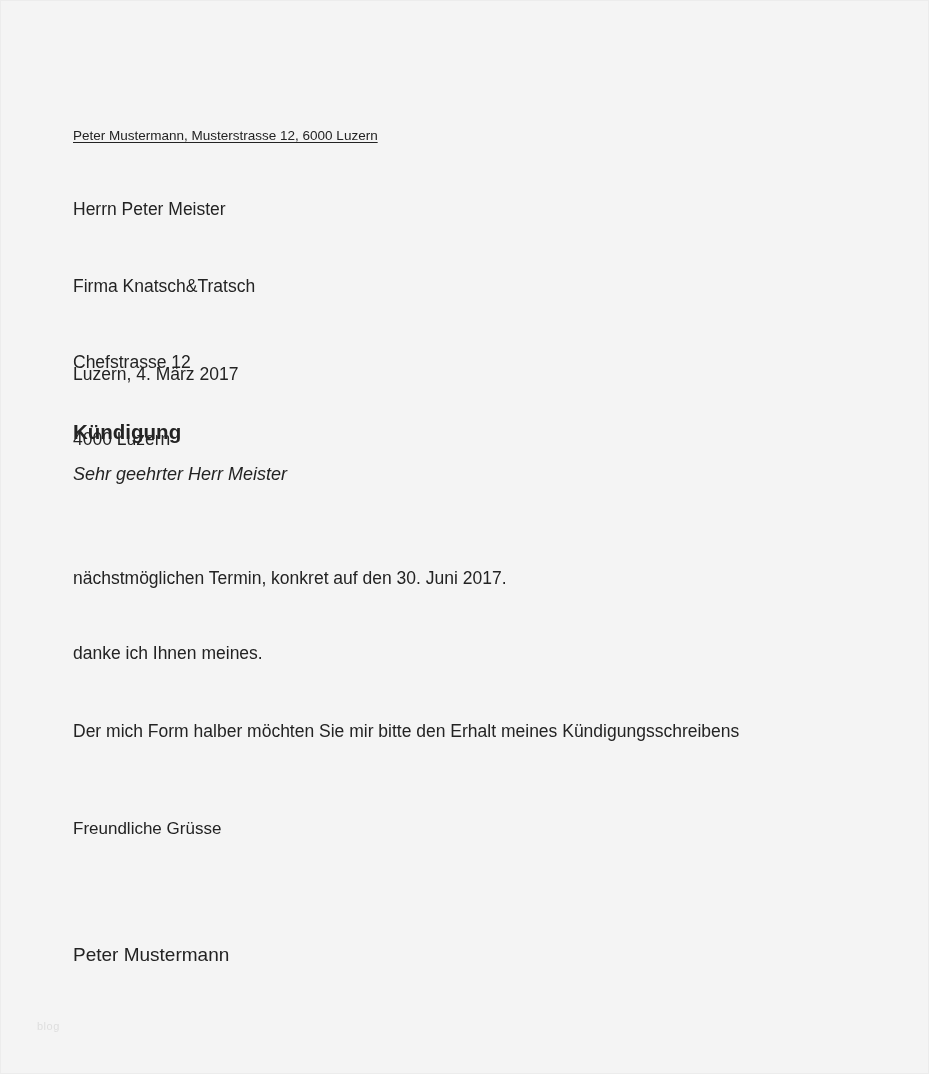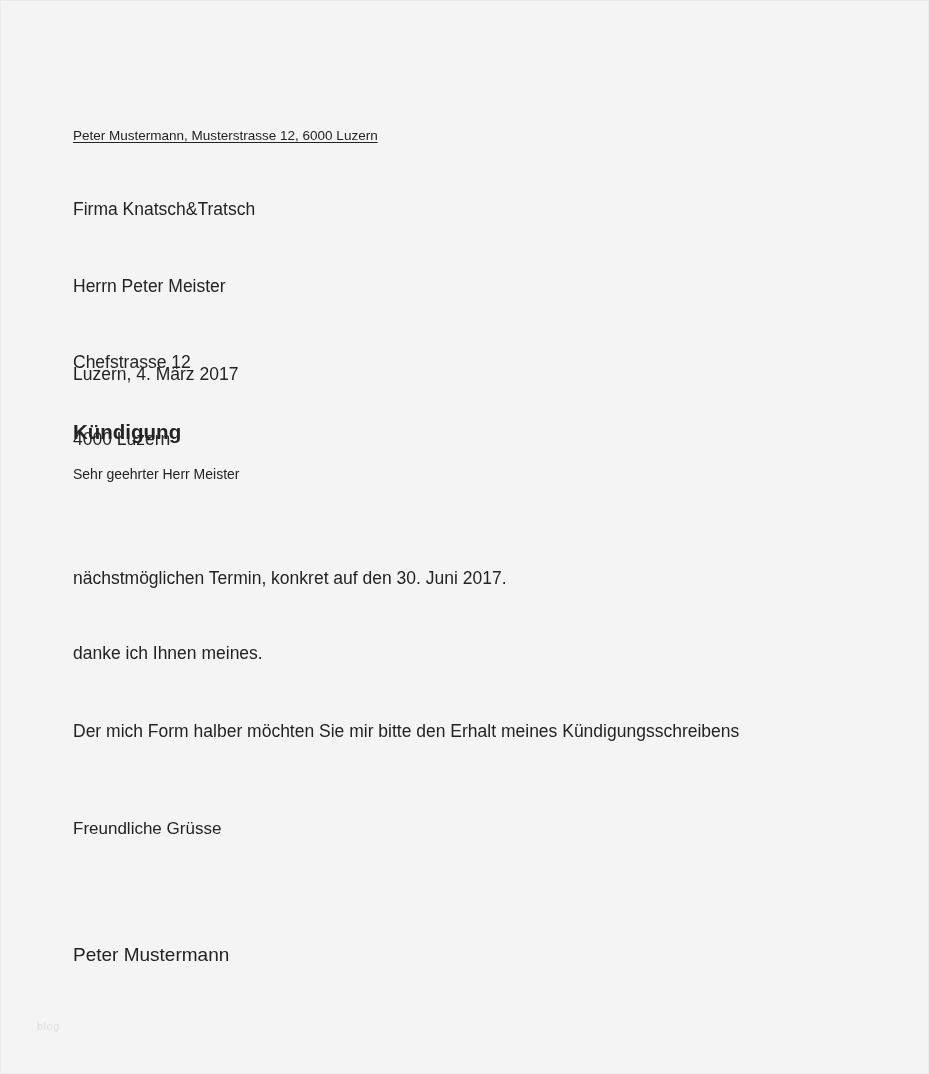--- a/index.html
+++ b/index.html
@@ -44,22 +44,23 @@
   }
   .subject {
     top: 419px;
     margin: 0;
     font-size: 20.5px;
     line-height: 26px;
     font-weight: bold;
   }
   .salutation {
     top: 462px;
-    font-size: 14px;
+    font-size: 18px;
     line-height: 25.5px;
+    font-style: italic;
   }
   .para {
     font-size: 17.5px;
     line-height: 26px;
   }
   .para-1 { top: 513px; }
   .para-2 { top: 588px; }
   .para-3 { top: 666px; }
   .closing {
     top: 816px;
@@ -81,22 +82,22 @@
   }
 </style>
 </head>
 <body style="background: rgb(244, 244, 244); color: rgb(35, 35, 35);">
 
 <div class="page">
 
   <div class="block sender">Peter Mustermann, Musterstrasse 12, 6000 Luzern</div>
 
   <div class="block address">
+    <div>Herrn Peter Meister</div>
     <div>Firma Knatsch&amp;Tratsch</div>
-    <div>Herrn Peter Meister</div>
     <div>Chefstrasse 12</div>
     <div>4000 Luzern</div>
   </div>
 
   <div class="block date">Luzern, 4. März 2017</div>
 
   <h1 class="block subject">Kündigung</h1>
 
   <div class="block salutation">Sehr geehrter Herr Meister</div>
 

